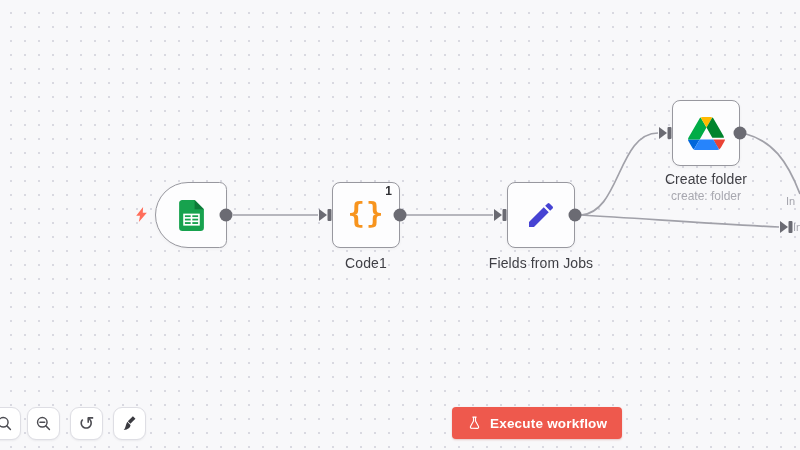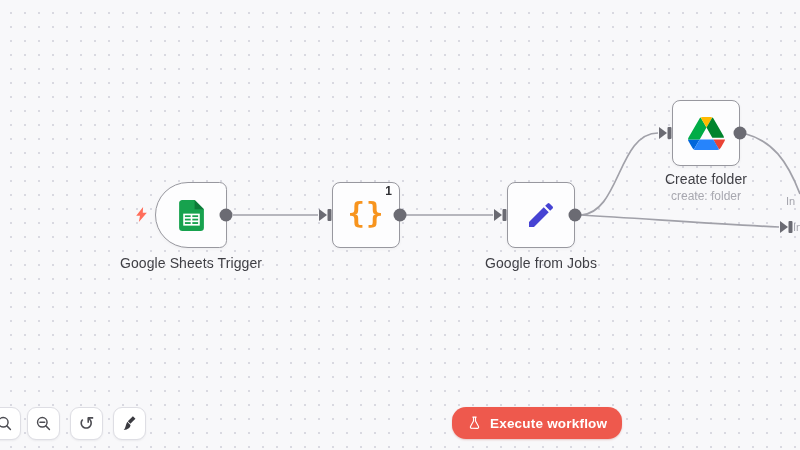--- a/index.html
+++ b/index.html
@@ -41,21 +41,21 @@
   .ctrl-btn{
     position:absolute;z-index:4;width:33px;height:33px;
     background:#ffffff;border:1px solid #dededs;border:1px solid #dedee4;border-radius:9px;
     box-shadow:0 1px 2px rgba(60,60,70,0.07);
     display:flex;align-items:center;justify-content:center;cursor:pointer;padding:0;
   }
   .ctrl-glyph{font-size:19px;line-height:1;color:#4c4c52;font-family:"DejaVu Sans",sans-serif;}
   #execute-btn{
     position:absolute;z-index:4;left:452px;top:407px;height:32px;
     display:flex;align-items:center;gap:8px;padding:0 15px;
-    background:#ee594d;border:none;border-radius:14px;cursor:pointer;
+    background:#ee594d;border:none;border-radius:4px;cursor:pointer;
     box-shadow:0 1px 2px rgba(180,50,40,0.25);
   }
   #execute-btn span{
     color:#ffffff;font-size:13.5px;font-weight:bold;font-family:"Liberation Sans",sans-serif;
     letter-spacing:.2px;
   }
   .edge-label{font-size:11px;fill:#a5a5ad;font-family:"Liberation Sans",sans-serif;}
 </style>
 </head>
 <body>
@@ -79,33 +79,33 @@
       <path d="M15 0H3C1.3 0 0 1.3 0 3v24c0 1.7 1.3 3 3 3h18c1.7 0 3-1.3 3-3V9l-9-9z" fill="#17a24e"></path>
       <path d="M15 0l9 9h-9z" fill="#0d7a39"></path>
       <g stroke="#ffffff" stroke-width="1.6" fill="none">
         <rect x="4.8" y="14" width="14.4" height="10"></rect>
         <line x1="12" y1="14" x2="12" y2="24"></line>
         <line x1="4.8" y1="17.3" x2="19.2" y2="17.3"></line>
         <line x1="4.8" y1="20.6" x2="19.2" y2="20.6"></line>
       </g>
     </svg>
   </div>
-  <div class="node-label" style="left:91px;top:255px;">Google Sheets Trigger</div>
 
   <div class="node" style="left:332px;top:182px;width:68px;height:66px;">
     <div class="node-badge">1</div>
     <div class="braces">{}</div>
   </div>
+  <div class="node-label" style="left:266px;top:255px;">Code1</div>
 
   <div class="node" style="left:507px;top:182px;width:68px;height:66px;">
     <svg width="32" height="32" viewBox="0 0 24 24">
       <path fill="#4643d3" d="M3 17.25V21h3.75L17.81 9.94l-3.75-3.75L3 17.25zM20.71 7.04c.39-.39.39-1.02 0-1.41l-2.34-2.34a.9959.9959 0 0 0-1.41 0l-1.83 1.83 3.75 3.75 1.83-1.83z"></path>
     </svg>
   </div>
-  <div class="node-label" style="left:441px;top:255px;">Google from Jobs</div>
+  <div class="node-label" style="left:441px;top:255px;">Fields from Jobs</div>
 
   <div class="node" style="left:672px;top:100px;width:68px;height:66px;">
     <svg width="37" height="33" viewBox="0 0 87.3 78">
       <path d="m6.6 66.85 3.85 6.65c.8 1.4 1.95 2.5 3.3 3.3l13.75-23.8h-27.5c0 1.55.4 3.1 1.2 4.5z" fill="#0066da"></path>
       <path d="m43.65 25-13.75-23.8c-1.35.8-2.5 1.9-3.3 3.3l-25.4 44a9.06 9.06 0 0 0 -1.2 4.5h27.5z" fill="#00ac47"></path>
       <path d="m73.55 76.8c1.35-.8 2.5-1.9 3.3-3.3l1.6-2.75 7.65-13.25c.8-1.4 1.2-2.95 1.2-4.5h-27.5l5.85 11.5z" fill="#ea4335"></path>
       <path d="m43.65 25 13.75-23.8c-1.35-.8-2.9-1.2-4.5-1.2h-18.5c-1.6 0-3.15.45-4.5 1.2z" fill="#ffba00"></path>
       <path d="m59.8 53h-32.3l-13.75 23.8c1.35.8 2.9 1.2 4.5 1.2h50.8c1.6 0 3.15-.45 4.5-1.2z" fill="#2684fc"></path>
       <path d="m73.4 26.5-12.7-22c-.8-1.4-1.95-2.5-3.3-3.3l-13.75 23.8 13.75 23.8h27.45c0-1.55-.4-3.1-1.2-4.5z" fill="#00832d"></path>
     </svg>

